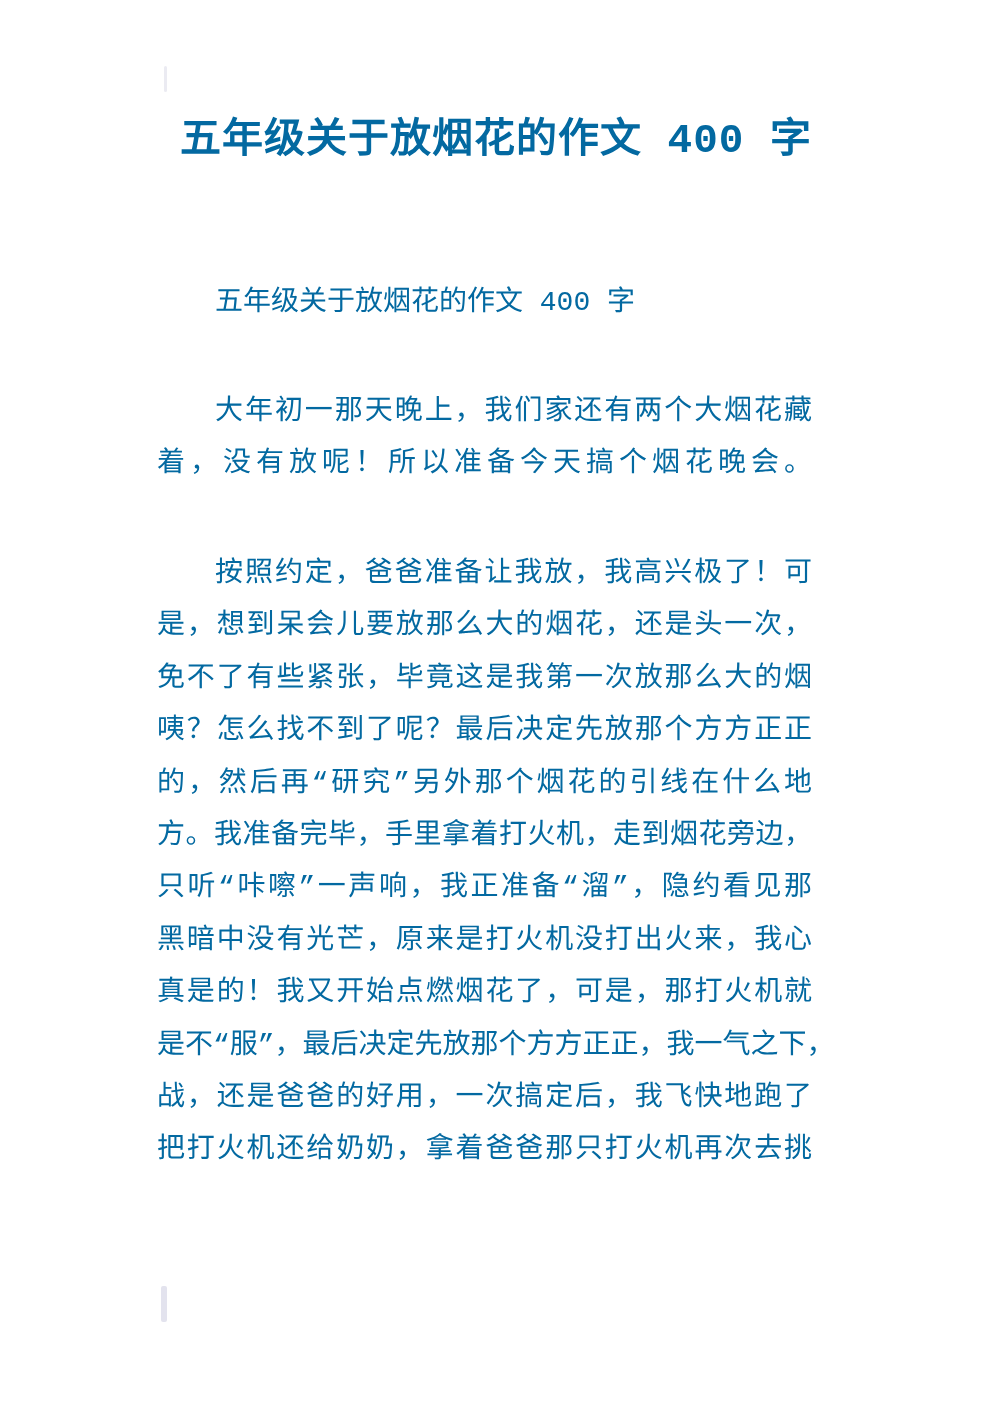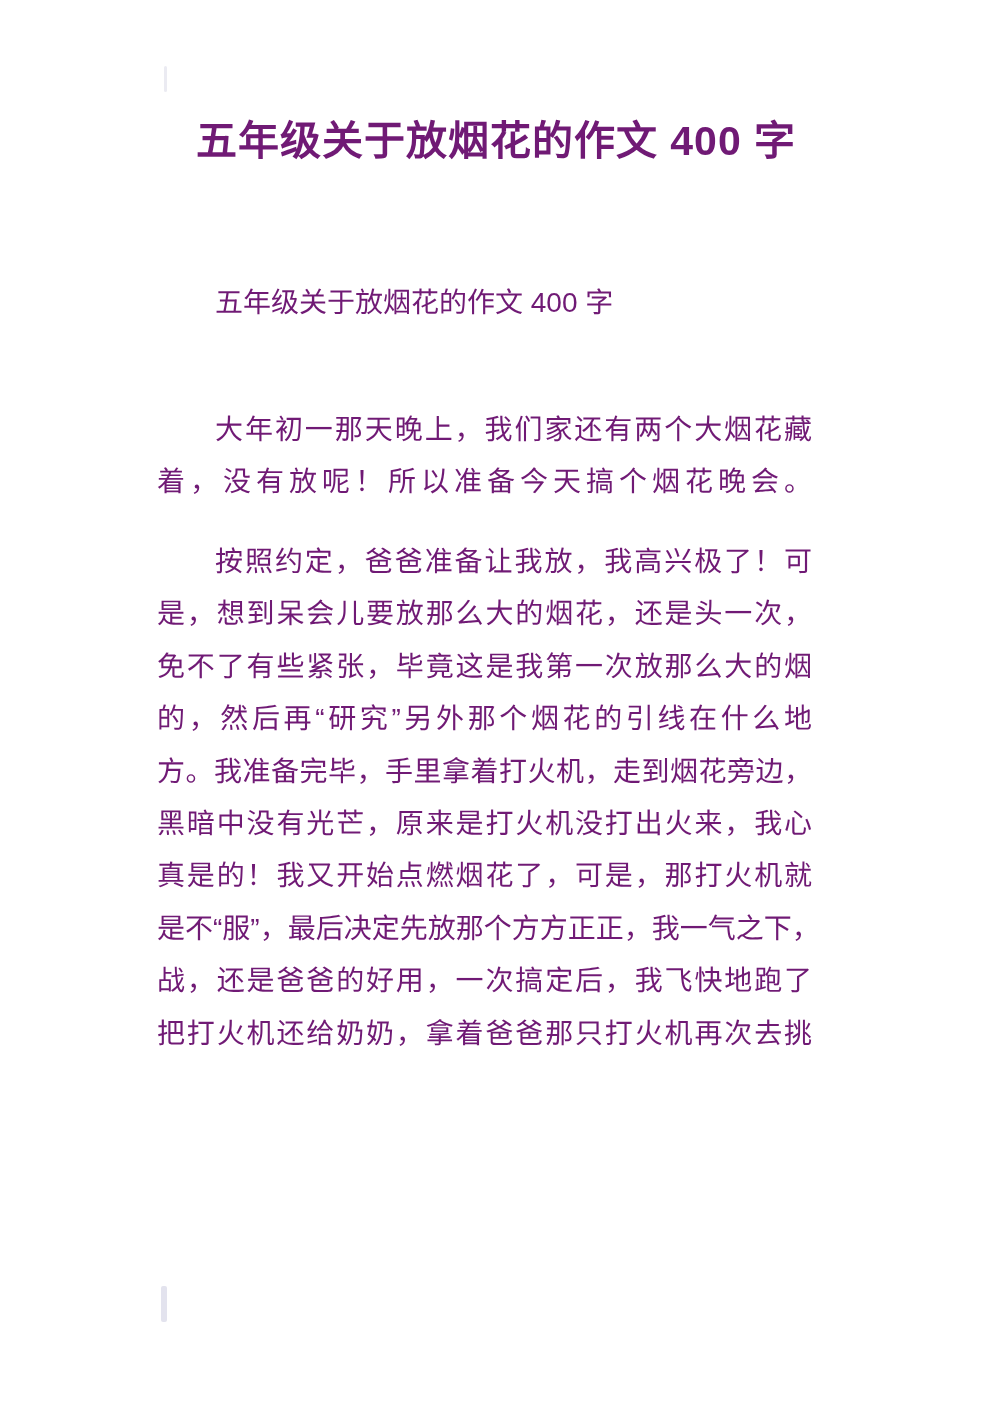--- a/index.html
+++ b/index.html
@@ -6,22 +6,22 @@
     margin: 0;
     padding: 0;
     background: #ffffff;
   }
   .page {
     position: relative;
     width: 992px;
     height: 1403px;
     background: #ffffff;
     overflow: hidden;
-    font-family: Liberation Sans, sans-serif;
-    color: #701a75;
+    font-family: Liberation Mono, monospace;
+    color: #0369a1;
   }
   .doc-title {
     position: absolute;
     top: 112px;
     left: 0;
     width: 992px;
     margin: 0;
     text-align: center;
     font-size: 41px;
     font-weight: 700;
@@ -46,22 +46,22 @@
   .indent {
     text-indent: 58px;
   }
   .subtitle-block {
     top: 277px;
   }
   .subtitle-block .line {
     text-align-last: left;
     width: auto;
   }
-  .para-1 { top: 404px; }
-  .para-2 { top: 536px; }
+  .para-1 { top: 386px; }
+  .para-2 { top: 548px; }
   .artifact {
     position: absolute;
     border-radius: 2px;
   }
   .artifact-top {
     left: 164px;
     top: 66px;
     width: 3px;
     height: 26px;
     background: #ebebf2;
@@ -89,22 +89,24 @@
 
   <div class="block para-1">
     <div class="line indent">大年初一那天晚上，我们家还有两个大烟花藏</div>
     <div class="line">着，没有放呢！所以准备今天搞个烟花晚会。</div>
   </div>
 
   <div class="block para-2">
     <div class="line indent">按照约定，爸爸准备让我放，我高兴极了！可</div>
     <div class="line">是，想到呆会儿要放那么大的烟花，还是头一次，</div>
     <div class="line">免不了有些紧张，毕竟这是我第一次放那么大的烟</div>
+    <div class="line">咦？怎么找不到了呢？最后决定先放那个方方正正</div>
     <div class="line">的，然后再“研究”另外那个烟花的引线在什么地</div>
     <div class="line">方。我准备完毕，手里拿着打火机，走到烟花旁边，</div>
+    <div class="line">只听“咔嚓”一声响，我正准备“溜”，隐约看见那</div>
     <div class="line">黑暗中没有光芒，原来是打火机没打出火来，我心</div>
     <div class="line">真是的！我又开始点燃烟花了，可是，那打火机就</div>
     <div class="line">是不“服”，最后决定先放那个方方正正，我一气之下，</div>
     <div class="line">战，还是爸爸的好用，一次搞定后，我飞快地跑了</div>
     <div class="line">把打火机还给奶奶，拿着爸爸那只打火机再次去挑</div>
   </div>
 
   <div class="artifact artifact-bottom"></div>
 
 </div>

